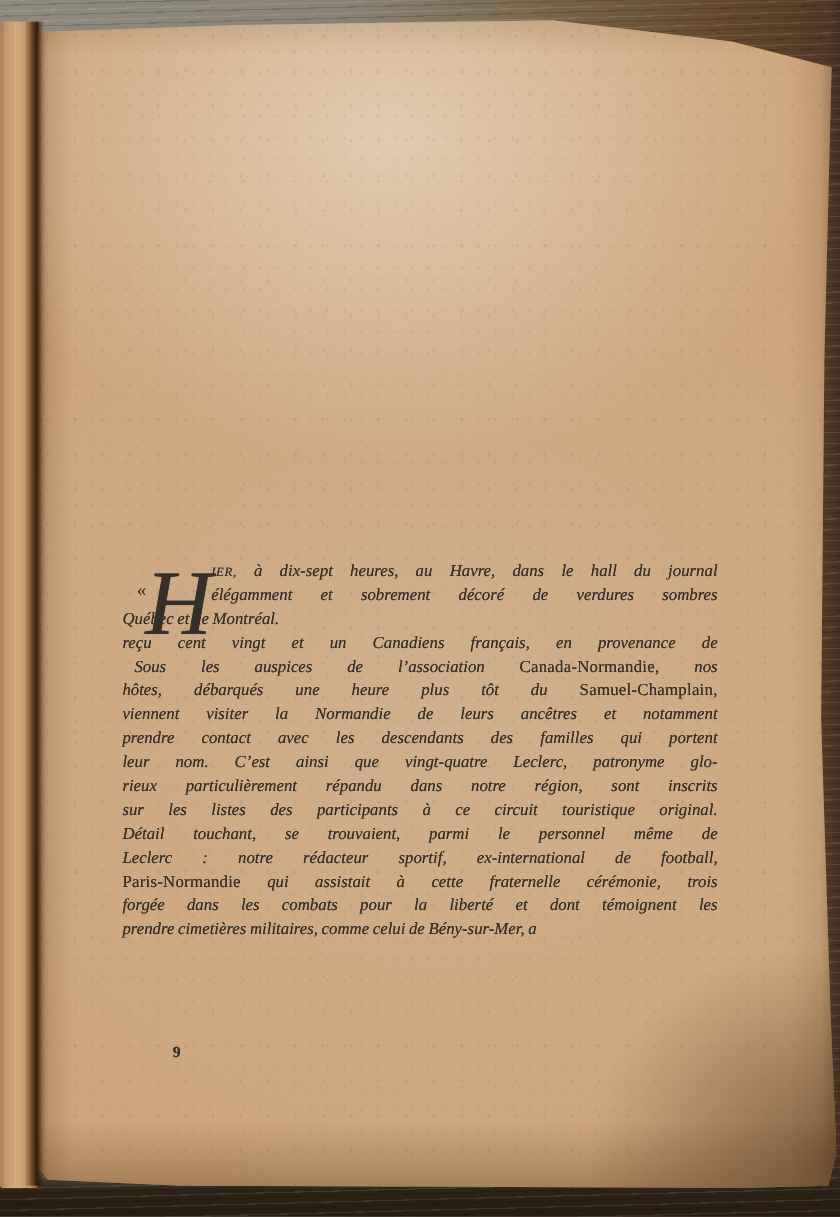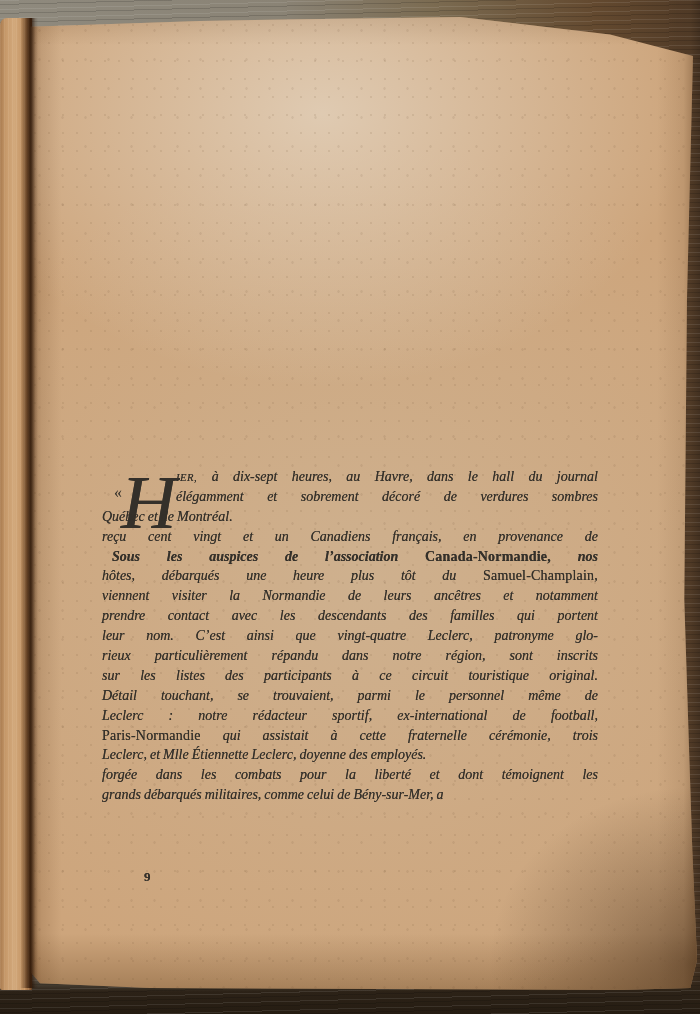--- a/index.html
+++ b/index.html
@@ -109,30 +109,29 @@
   <div class="wood"></div>
   <div class="left-page"></div>
   <div class="page">
     <span class="open-quote">«</span>
     <span class="dropcap">H</span>
     <div class="text-block">
         <div class="line" style="padding-left: 74px;"><span class="seg-smallcaps">IER,</span><span class="seg-italic"> à dix-sept heures, au Havre, dans le hall du journal</span></div>
         <div class="line" style="padding-left: 74px; font-family: Liberation Serif, serif;"><span class="seg-italic">élégamment et sobrement décoré de verdures sombres</span></div>
         <div class="line line-last"><span class="seg-italic">Québec et de Montréal.</span></div>
         <div class="line"><span class="seg-italic">reçu cent vingt et un Canadiens français, en provenance de</span></div>
-        <div class="line" style="padding-left: 10px; font-weight: bold;"><span class="seg-italic">Sous les auspices de l’association </span><span class="seg-roman">Canada-Normandie,</span><span class="seg-italic"> nos</span></div>
+        <div class="line" style="padding-left: 10px;"><span class="seg-italic">Sous les auspices de l’association </span><span class="seg-roman">Canada-Normandie,</span><span class="seg-italic"> nos</span></div>
         <div class="line"><span class="seg-italic">hôtes, débarqués une heure plus tôt du </span><span class="seg-roman">Samuel-Champlain,</span></div>
         <div class="line"><span class="seg-italic">viennent visiter la Normandie de leurs ancêtres et notamment</span></div>
         <div class="line"><span class="seg-italic">prendre contact avec les descendants des familles qui portent</span></div>
         <div class="line"><span class="seg-italic">leur nom. C’est ainsi que vingt-quatre Leclerc, patronyme glo-</span></div>
         <div class="line"><span class="seg-italic">rieux particulièrement répandu dans notre région, sont inscrits</span></div>
         <div class="line"><span class="seg-italic">sur les listes des participants à ce circuit touristique original.</span></div>
         <div class="line"><span class="seg-italic">Détail touchant, se trouvaient, parmi le personnel même de</span></div>
         <div class="line"><span class="seg-italic">Leclerc : notre rédacteur sportif, ex-international de football,</span></div>
         <div class="line"><span class="seg-roman">Paris-Normandie</span><span class="seg-italic"> qui assistait à cette fraternelle cérémonie, trois</span></div>
-        <div class="line line-last"><span class="seg-italic">Leclerc, et Mlle Étiennette Leclerc, doyenne des employés.</span></div>
         <div class="line"><span class="seg-italic">forgée dans les combats pour la liberté et dont témoignent les</span></div>
-        <div class="line line-last"><span class="seg-italic">grands débarqués militaires, comme celui de Bény-sur-Mer, a</span></div>
+        <div class="line line-last"><span class="seg-italic">prendre cimetières militaires, comme celui de Bény-sur-Mer, a</span></div>
       </div>
     <div class="page-number">9</div>
   </div>
   <div class="gutter"></div>
 </div>
 
 </body></html>

